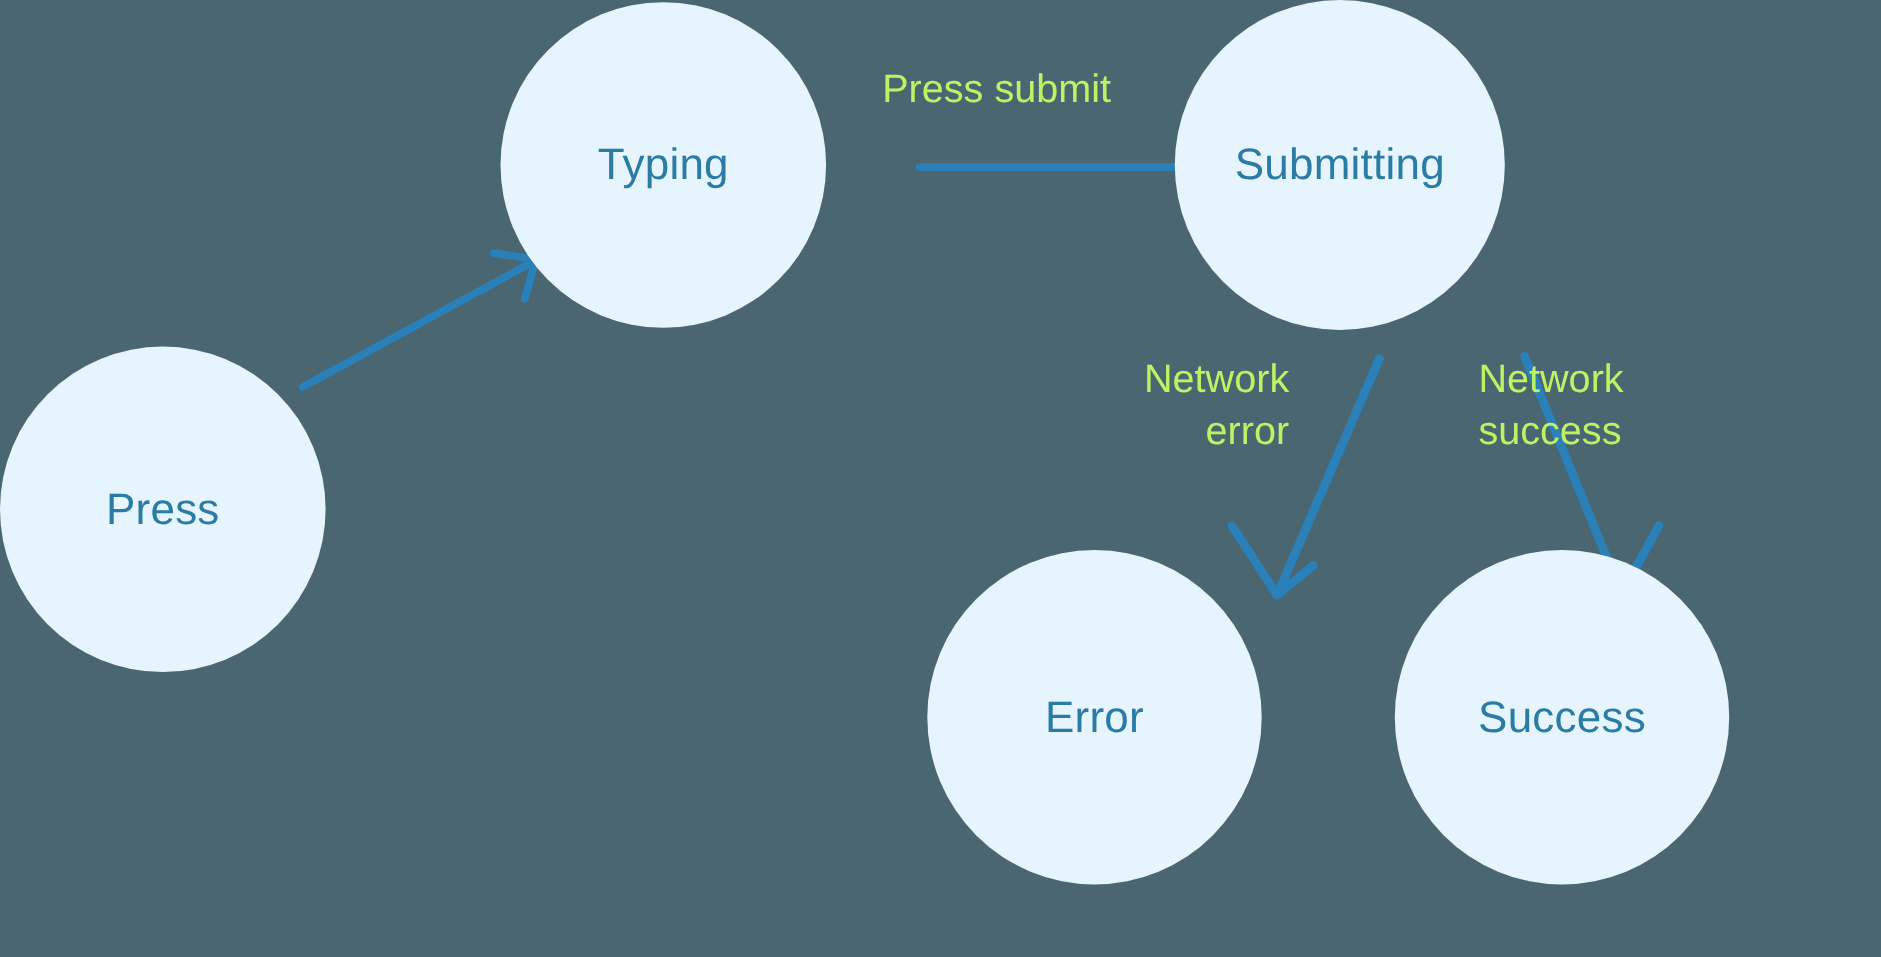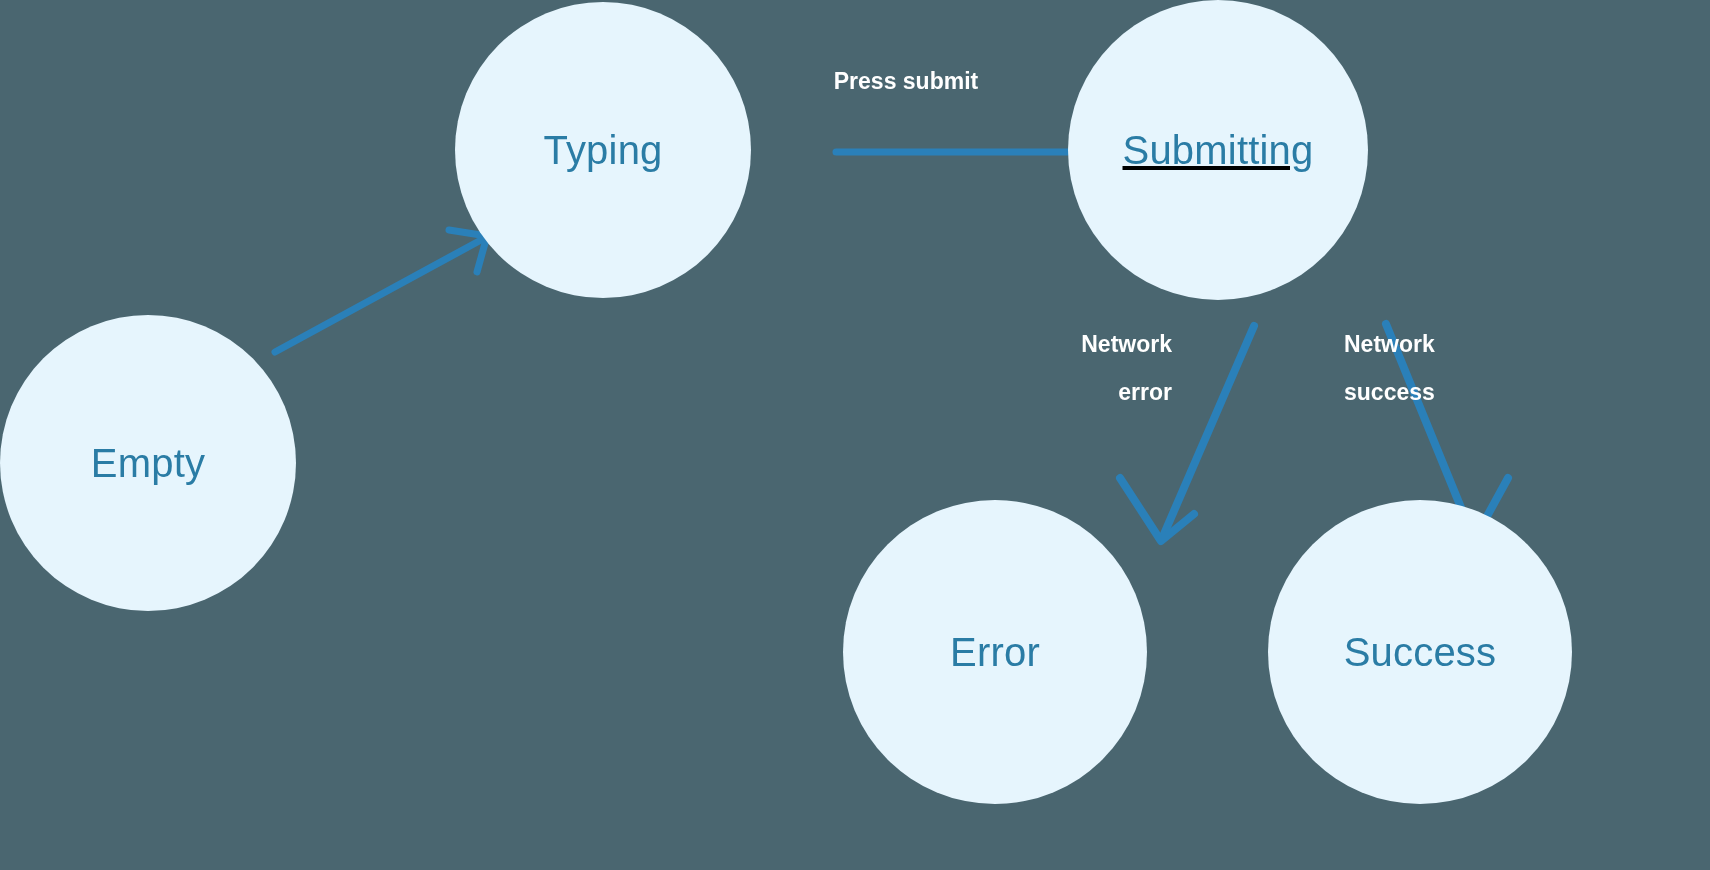--- a/index.html
+++ b/index.html
@@ -37,25 +37,24 @@
   .node-label {
     color: #2a7ca5;
     font-size: 40px;
     font-weight: 400;
     letter-spacing: 0.2px;
     line-height: 1;
     white-space: nowrap;
   }
   .edge-label {
     position: absolute;
-    color: #ffffff;
-    font-size: 23px;
+    color: #bef264;
+    font-size: 36px;
     line-height: 48px;
     white-space: pre-line;
-    font-weight: bold;
   }
   .edge-label.align-right { text-align: right; }
   .edge-label.align-left  { text-align: left; }
   .edge-label.align-center{ text-align: center; }
 </style>
 </head>
 <body>
 
 <div id="stage">
 
@@ -76,28 +75,28 @@
       <polyline points="1120,478 1161,541 1194,514" fill="none" stroke="#2a80b9" stroke-width="8" stroke-linecap="round" stroke-linejoin="round"></polyline>
     </g>
 
     <g>
       <line x1="1386" y1="324" x2="1471" y2="532" stroke="#2a80b9" stroke-width="8" stroke-linecap="round"></line>
       <polyline points="1437,508 1474,540 1508,478" fill="none" stroke="#2a80b9" stroke-width="8" stroke-linecap="round" stroke-linejoin="round"></polyline>
     </g>
   </svg>
 
   <div class="node" style="left:0px; top:315px; width:296px; height:296px;">
-    <span class="node-label">Empty</span>
+    <span class="node-label">Press</span>
   </div>
 
   <div class="node" style="left:455px; top:2px; width:296px; height:296px;">
     <span class="node-label">Typing</span>
   </div>
 
-  <div class="node" style="left:1068px; top:0px; width:300px; height:300px;text-decoration:underline;">
+  <div class="node" style="left:1068px; top:0px; width:300px; height:300px;">
     <span class="node-label">Submitting</span>
   </div>
 
   <div class="node" style="left:843px; top:500px; width:304px; height:304px;">
     <span class="node-label">Error</span>
   </div>
 
   <div class="node" style="left:1268px; top:500px; width:304px; height:304px;">
     <span class="node-label">Success</span>
   </div>

